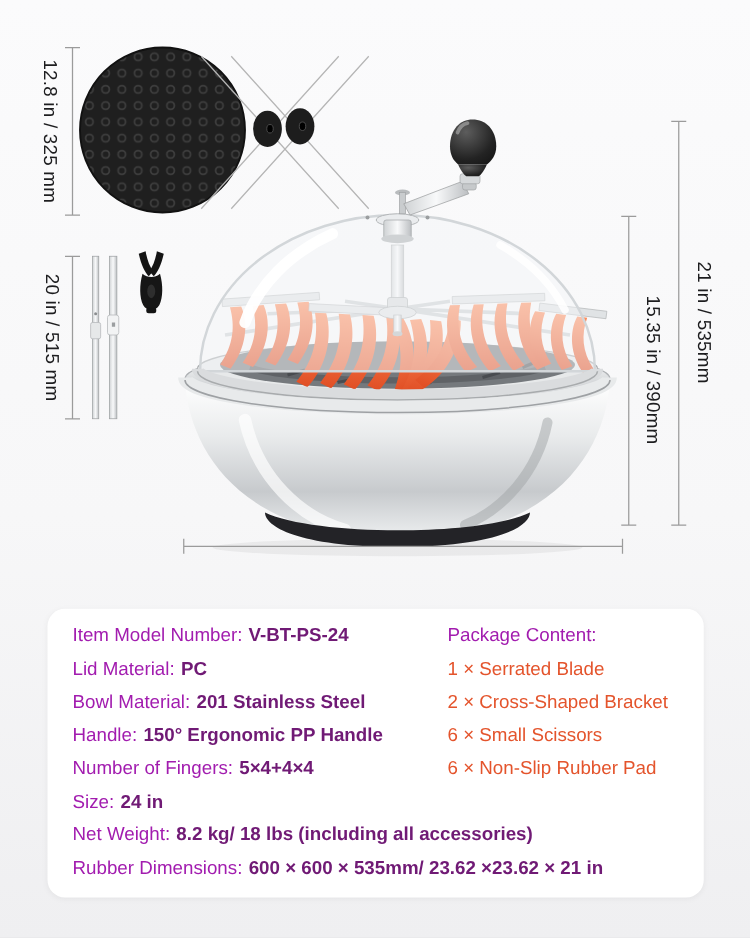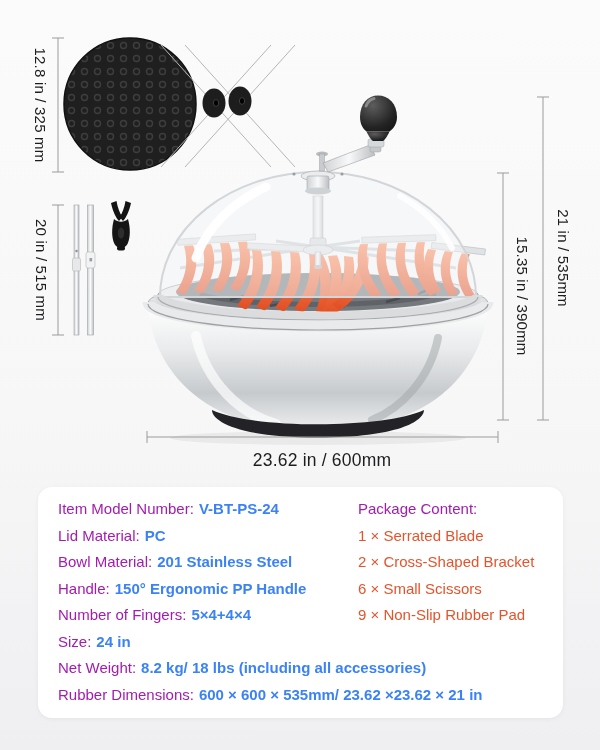--- a/index.html
+++ b/index.html
@@ -17,21 +17,21 @@
   .spec-card{
     position:absolute;left:38px;top:487px;width:525px;height:231px;
     background:#ffffff;border-radius:14px;box-shadow:0 1px 5px rgba(0,0,0,.05);
     box-sizing:border-box;padding:9px 20px 0 20px;font-size:15px;
   }
   .spec-cols{display:flex;}
   .spec-col-left{width:300px;}
   .spec-col-right{flex:1;}
   .spec-row{height:26.5px;line-height:26.5px;white-space:nowrap;}
   .spec-label{color:#a21caf;margin-right:5px;}
-  .spec-value{color:#3b82f6;font-weight:700;}
+  .spec-value{color:#701a75;font-weight:700;}
   .pkg-item{height:26.5px;line-height:26.5px;color:#e4542c;font-weight:400;white-space:nowrap;}
 </style>
 </head>
 <body>
 
 <div class="stage">
 
   <svg class="illustration" width="600" height="485" viewBox="0 0 600 485">
     <defs>
       <pattern id="holes" width="13" height="13" patternUnits="userSpaceOnUse">
@@ -201,21 +201,20 @@
       <path d="M543,97 V420 M537,97 H549 M537,420 H549"></path>
       <path d="M503,173 V420 M497,173 H509 M497,420 H509"></path>
       <path d="M147,437 H498 M147,431 V443 M498,431 V443"></path>
     </g>
   </svg>
 
   <div class="dim-label" style="left:40px;top:105px;">12.8 in / 325 mm</div>
   <div class="dim-label" style="left:41px;top:270px;">20 in / 515 mm</div>
   <div class="dim-label" style="left:563px;top:258px;">21 in / 535mm</div>
   <div class="dim-label" style="left:522px;top:296px;">15.35 in / 390mm</div>
-  <div class="dim-label horiz" style="left:322px;top:460px;">23.62 in / 600mm</div>
 
   <div class="spec-card">
     <div class="spec-cols">
       <div class="spec-col-left">
         <div class="spec-row">
           <span class="spec-label">Item Model Number:</span><span class="spec-value">V-BT-PS-24</span>
         </div>
         <div class="spec-row">
           <span class="spec-label">Lid Material:</span><span class="spec-value">PC</span>
         </div>
@@ -232,21 +231,21 @@
           <span class="spec-label">Size:</span><span class="spec-value">24 in</span>
         </div>
       </div>
       <div class="spec-col-right">
         <div class="spec-row">
           <span class="spec-label">Package Content:</span>
         </div>
         <div class="pkg-item">1 × Serrated Blade</div>
         <div class="pkg-item">2 × Cross-Shaped Bracket</div>
         <div class="pkg-item">6 × Small Scissors</div>
-        <div class="pkg-item">9 × Non-Slip Rubber Pad</div>
+        <div class="pkg-item">6 × Non-Slip Rubber Pad</div>
       </div>
     </div>
     <div class="spec-row">
       <span class="spec-label">Net Weight:</span><span class="spec-value">8.2 kg/ 18 lbs (including all accessories)</span>
     </div>
     <div class="spec-row">
       <span class="spec-label">Rubber Dimensions:</span><span class="spec-value">600 × 600 × 535mm/ 23.62 ×23.62 × 21 in</span>
     </div>
   </div>
 

